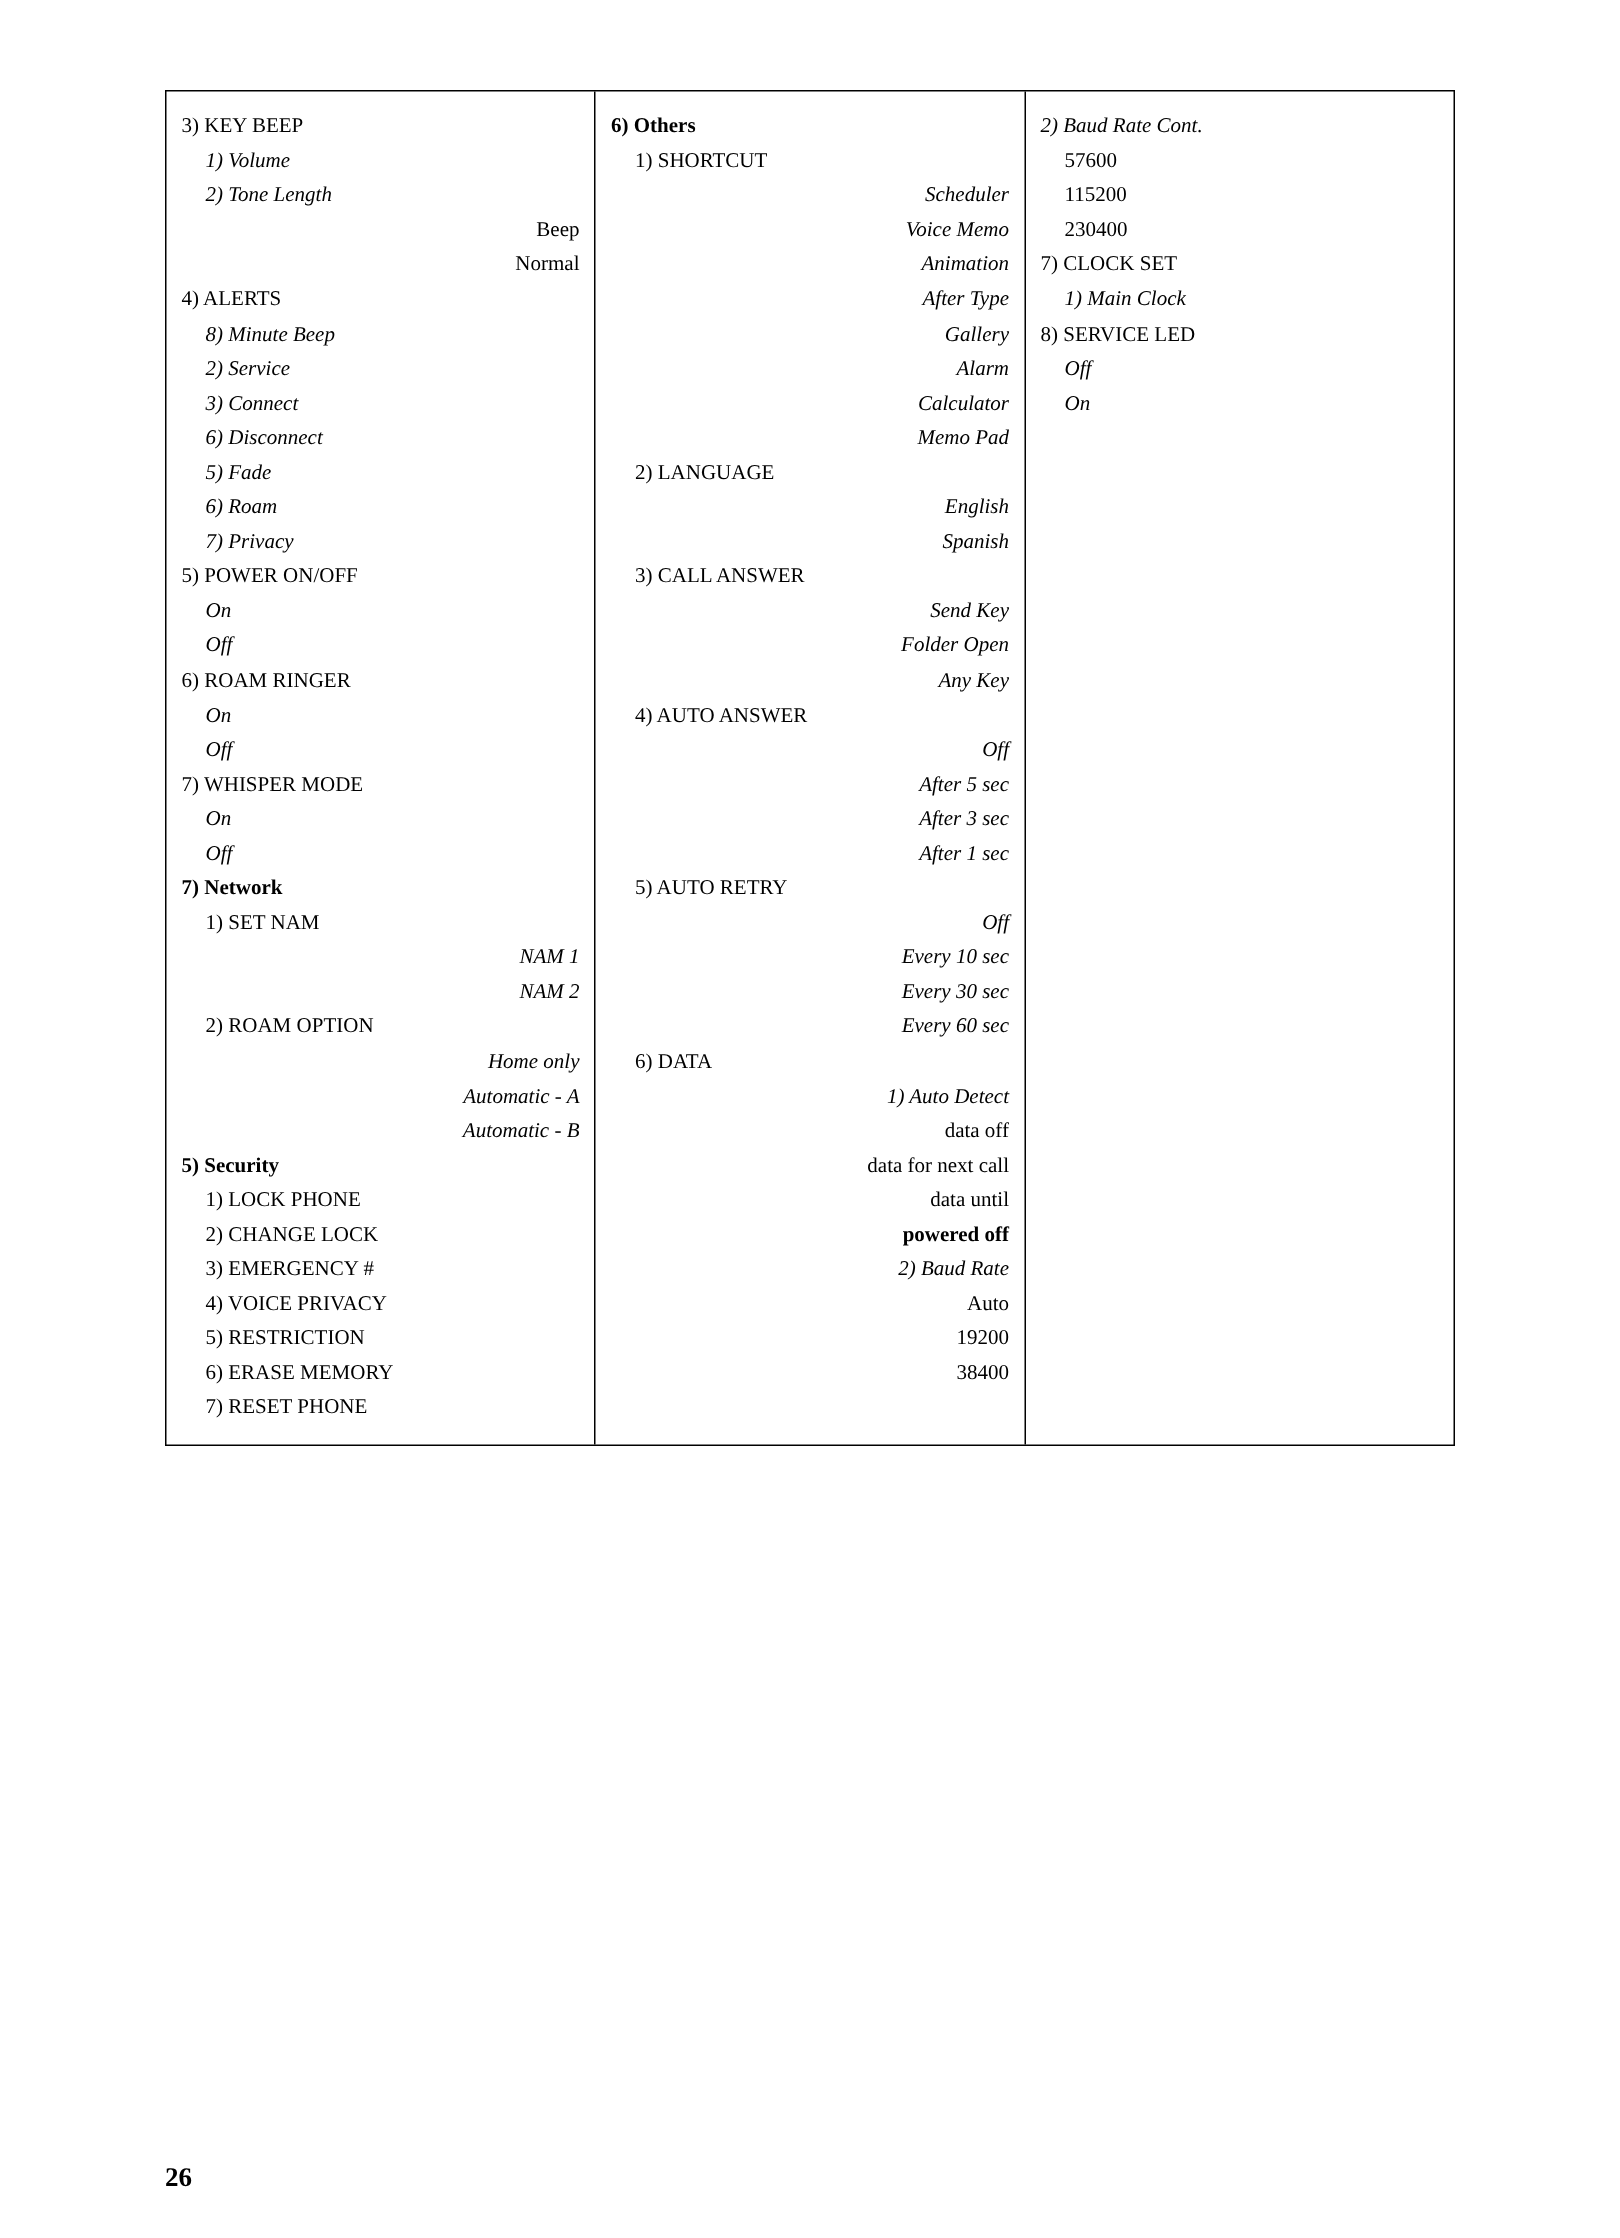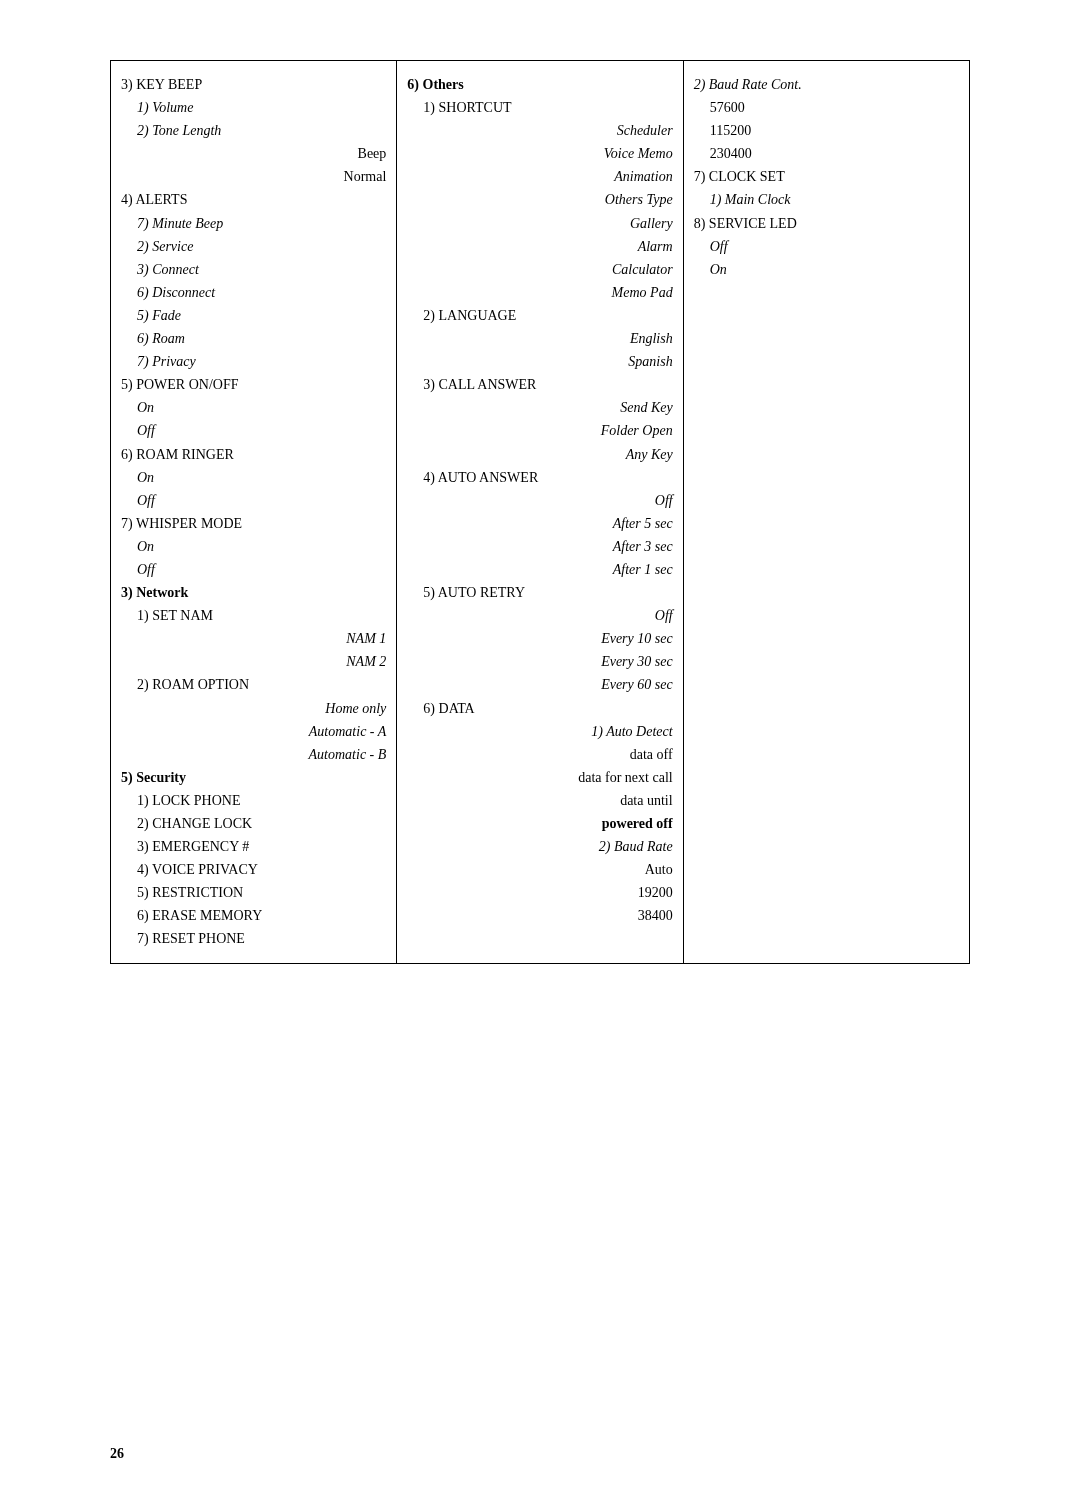--- a/index.html
+++ b/index.html
@@ -50,56 +50,56 @@
     }
     .indent1 {
       padding-left: 16px;
     }
     .indent2 {
       padding-left: 32px;
       text-align: right;
     }
     .page-number {
       font-weight: bold;
-      font-size: 14px;
+      font-size: 18px;
       position: absolute;
       bottom: 30px;
       left: 110px;
     }
   </style>
 </head>
 <body>
 
 <div class="page">
   <div class="table-container">
 
     <div class="col">
       <span class="col-line small-caps">3) <span class="small-caps">K</span>EY <span class="small-caps">B</span>EEP</span>
       <span class="col-line italic indent1">1) Volume</span>
       <span class="col-line italic indent1">2) Tone Length</span>
       <span class="col-line indent2">Beep</span>
       <span class="col-line indent2">Normal</span>
       <span class="col-line small-caps">4) <span class="small-caps">A</span>LERTS</span>
-      <span class="col-line italic indent1">7) Minute Beep</span>
+      <span class="col-line italic indent1">8) Minute Beep</span>
       <span class="col-line italic indent1">2) Service</span>
       <span class="col-line italic indent1">3) Connect</span>
       <span class="col-line italic indent1">6) Disconnect</span>
       <span class="col-line italic indent1">5) Fade</span>
       <span class="col-line italic indent1">6) Roam</span>
       <span class="col-line italic indent1">7) Privacy</span>
       <span class="col-line small-caps">5) <span class="small-caps">P</span>OWER <span class="small-caps">O</span>N/<span class="small-caps">O</span>FF</span>
       <span class="col-line italic indent1">On</span>
       <span class="col-line italic indent1">Off</span>
       <span class="col-line small-caps">6) <span class="small-caps">R</span>OAM <span class="small-caps">R</span>INGER</span>
       <span class="col-line italic indent1">On</span>
       <span class="col-line italic indent1">Off</span>
       <span class="col-line small-caps">7) <span class="small-caps">W</span>HISPER <span class="small-caps">M</span>ODE</span>
       <span class="col-line italic indent1">On</span>
       <span class="col-line italic indent1">Off</span>
-      <span class="col-line bold">3) Network</span>
+      <span class="col-line bold">7) Network</span>
       <span class="col-line small-caps indent1">1) <span class="small-caps">S</span>ET <span class="small-caps">NAM</span></span>
       <span class="col-line italic indent2">NAM 1</span>
       <span class="col-line italic indent2">NAM 2</span>
       <span class="col-line small-caps indent1">2) <span class="small-caps">R</span>OAM <span class="small-caps">O</span>PTION</span>
       <span class="col-line italic indent2">Home only</span>
       <span class="col-line italic indent2">Automatic - A</span>
       <span class="col-line italic indent2">Automatic - B</span>
       <span class="col-line bold">5) Security</span>
       <span class="col-line small-caps indent1">1) <span class="small-caps">L</span>OCK <span class="small-caps">P</span>HONE</span>
       <span class="col-line small-caps indent1">2) <span class="small-caps">C</span>HANGE <span class="small-caps">L</span>OCK</span>
@@ -109,21 +109,21 @@
       <span class="col-line small-caps indent1">6) <span class="small-caps">E</span>RASE <span class="small-caps">M</span>EMORY</span>
       <span class="col-line small-caps indent1">7) <span class="small-caps">R</span>ESET <span class="small-caps">P</span>HONE</span>
     </div>
 
     <div class="col">
       <span class="col-line bold">6) Others</span>
       <span class="col-line small-caps indent1">1) <span class="small-caps">S</span>HORTCUT</span>
       <span class="col-line italic indent2">Scheduler</span>
       <span class="col-line italic indent2">Voice Memo</span>
       <span class="col-line italic indent2">Animation</span>
-      <span class="col-line italic indent2">Others Type</span>
+      <span class="col-line italic indent2">After Type</span>
       <span class="col-line italic indent2">Gallery</span>
       <span class="col-line italic indent2">Alarm</span>
       <span class="col-line italic indent2">Calculator</span>
       <span class="col-line italic indent2">Memo Pad</span>
       <span class="col-line small-caps indent1">2) <span class="small-caps">L</span>ANGUAGE</span>
       <span class="col-line italic indent2">English</span>
       <span class="col-line italic indent2">Spanish</span>
       <span class="col-line small-caps indent1">3) <span class="small-caps">C</span>ALL <span class="small-caps">A</span>NSWER</span>
       <span class="col-line italic indent2">Send Key</span>
       <span class="col-line italic indent2">Folder Open</span>

